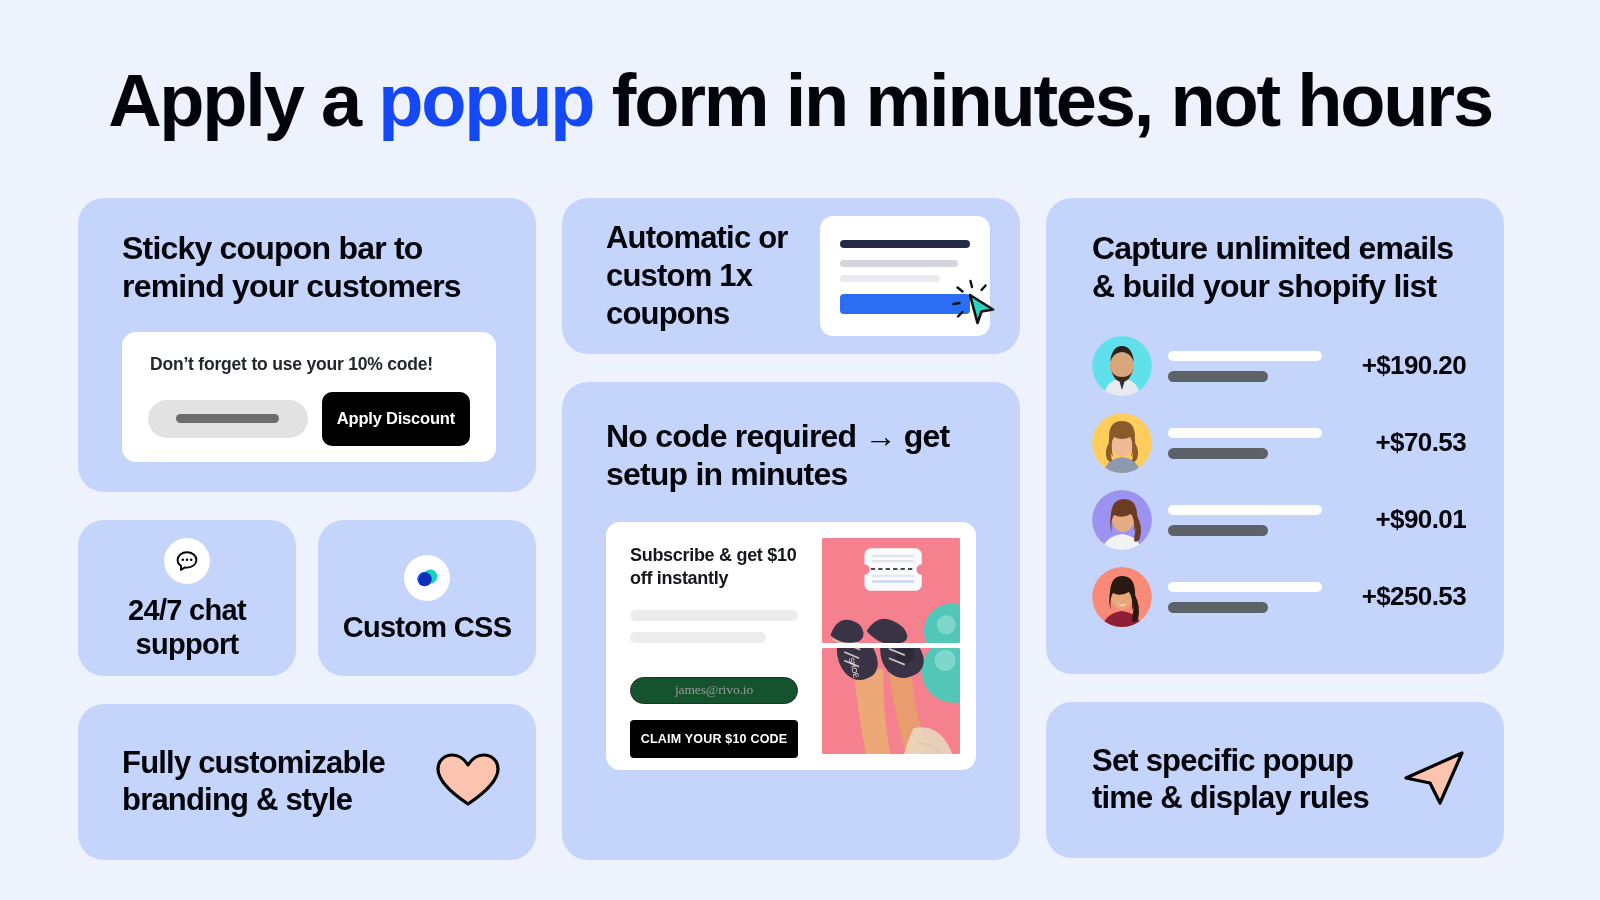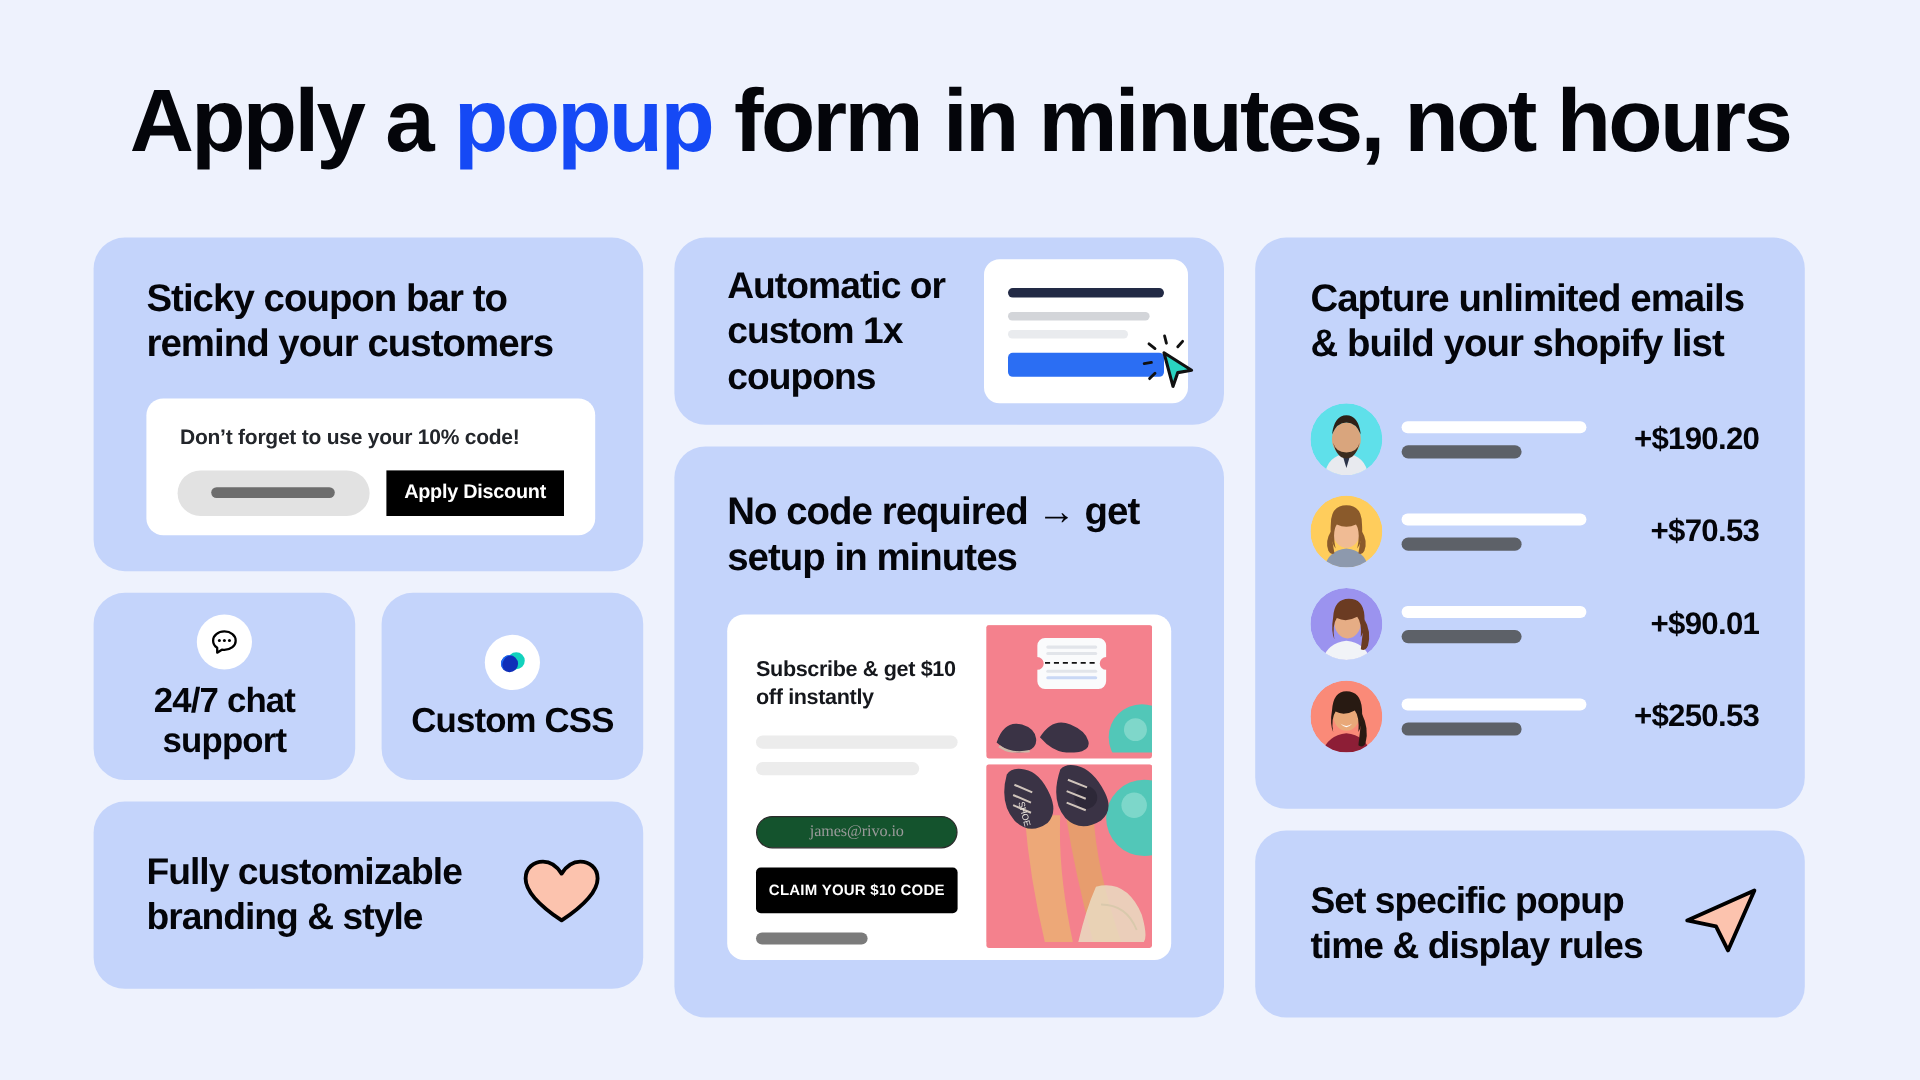--- a/index.html
+++ b/index.html
@@ -26,21 +26,21 @@
 
   
   .grid {
     position: absolute; left: 78px; top: 198px;
     width: 1444px; height: 630px;
     display: grid;
     grid-template-columns: 458px 458px 458px;
     grid-template-rows: auto;
     column-gap: 26px;
   }
-  .col { display: flex; flex-direction: column; gap: 18px; }
+  .col { display: flex; flex-direction: column; gap: 28px; }
 
   .card {
     background: #c4d4fb;
     border-radius: 26px;
     position: relative;
   }
   .card-title {
     font-size: 32px;
     font-weight: 700;
     color: #04050a;
@@ -62,22 +62,22 @@
     font-size: 17.5px; font-weight: 700; color: #23262b;
     letter-spacing: -0.2px; margin-bottom: 17px; padding-left: 2px;
   }
   .cb-row { display: flex; align-items: center; gap: 14px; }
   .cb-input {
     flex: 1; height: 38px; border-radius: 19px; background: #e2e2e2;
     display: flex; align-items: center; justify-content: center;
   }
   .cb-input .ph { width: 103px; height: 9px; border-radius: 5px; background: #6d6d6d; }
   .cb-btn {
-    height: 38px; background: #000; color: #fff; border: none;
-    border-radius: 0; padding: 0 15px;
+    height: 54px; background: #000; color: #fff; border: none;
+    border-radius: 10px; padding: 0 15px;
     font-family: "Liberation Sans", sans-serif;
     font-size: 16.5px; font-weight: 600; letter-spacing: -0.2px;
     white-space: nowrap;
   }
 
   
   .mini-row { display: flex; gap: 22px; }
   .c-mini {
     width: 218px; height: 156px;
     display: flex; flex-direction: column;
@@ -116,21 +116,21 @@
   .cm-l2 { height: 7px; border-radius: 4px; background: #d3d5d9; width: 118px; margin-top: 12px; }
   .cm-l3 { height: 7px; border-radius: 4px; background: #e9ebee; width: 100px; margin-top: 8px; }
   .cm-btn { height: 20px; border-radius: 4px; background: #2b6ef3; width: 130px; margin-top: 12px; }
   .cursor { position: absolute; right: -14px; bottom: -2px; }
 
   
   .c-nocode { padding: 36px 44px 28px 44px; flex: 1; }
   .c-nocode .card-title { font-size: 32px; margin-bottom: 28px; }
   .popup-mock {
     background: #fff; border-radius: 14px;
-    height: 288px; display: flex; overflow: hidden; align-items: center;
+    height: 248px; display: flex; overflow: hidden;
   }
   .pm-left { width: 208px; padding: 22px 0 0 24px; }
   .pm-title {
     font-size: 18px; font-weight: 700; color: #15171c;
     letter-spacing: -0.3px; line-height: 1.28; margin-bottom: 20px;
   }
   .pm-l1 { height: 11px; border-radius: 6px; background: #ececec; width: 168px; }
   .pm-l2 { height: 11px; border-radius: 6px; background: #ececec; width: 136px; margin-top: 11px; }
   .pm-field {
     margin-top: 34px; width: 168px; height: 27px; border-radius: 14px;

